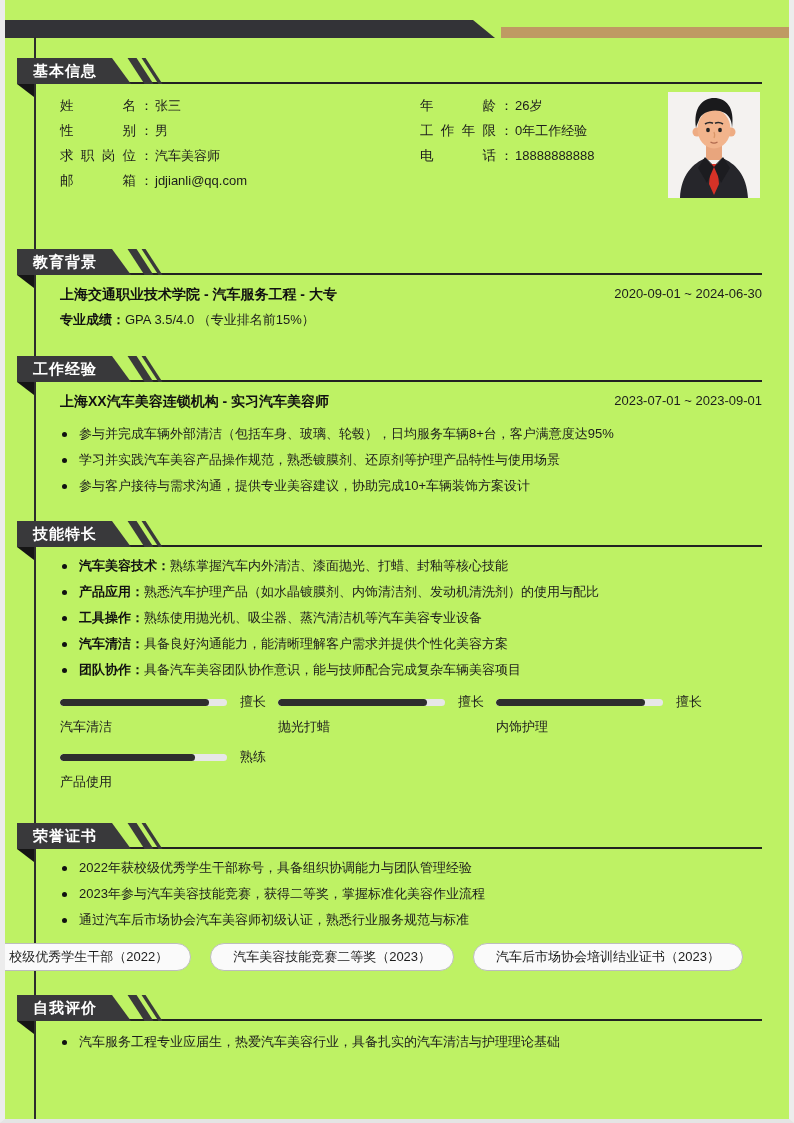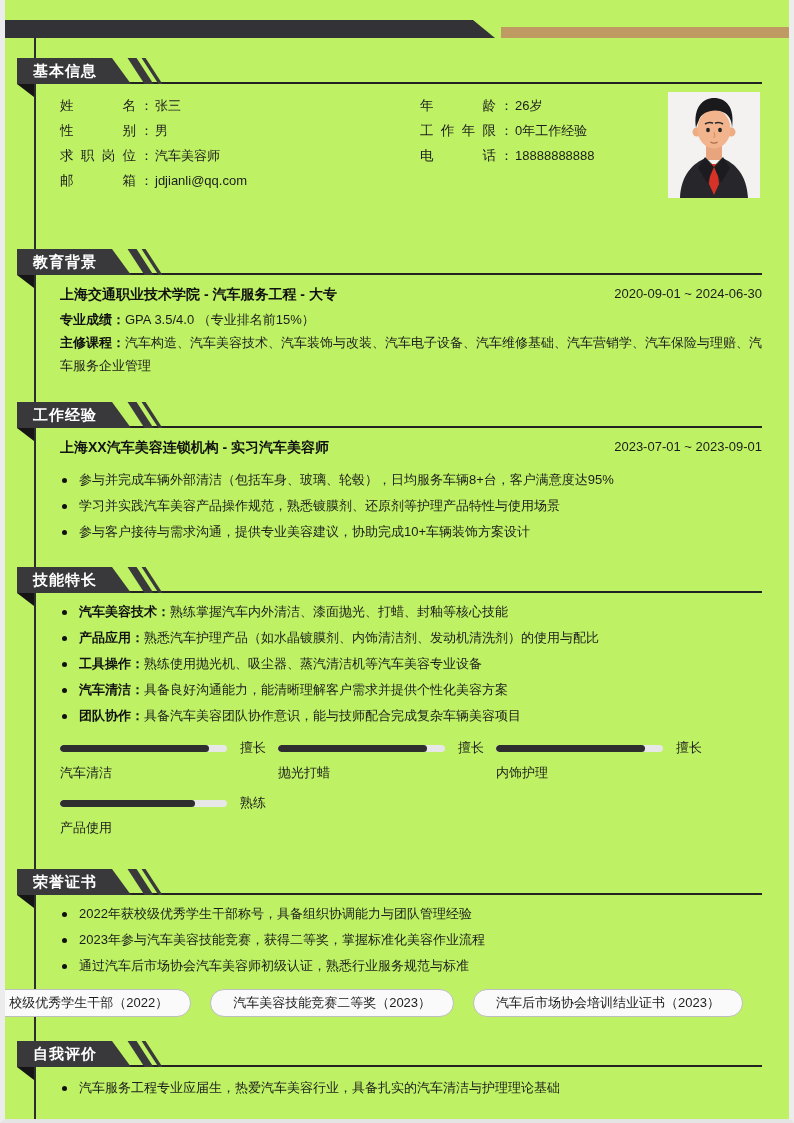--- a/index.html
+++ b/index.html
@@ -187,23 +187,20 @@
       </div>
     </div>
     <div class="sec-body">
       <div class="entry-row">
         <span class="entry-title">上海交通职业技术学院 - 汽车服务工程 - 大专</span>
         <span class="entry-date">2020-09-01 ~ 2024-06-30</span>
       </div>
       <div class="kv-line">
         <span class="kv-label">专业成绩：</span><span>GPA 3.5/4.0 （专业排名前15%）</span>
       </div>
-      <div class="kv-line">
-        <span class="kv-label">主修课程：</span><span>汽车构造、汽车美容技术、汽车装饰与改装、汽车电子设备、汽车维修基础、汽车营销学、汽车保险与理赔、汽车服务企业管理</span>
-      </div>
     </div>
   </section>
 
   <section class="sec" style="margin-top:25px;">
     <div class="sec-head">
       <div class="sec-rule"></div>
       <div class="badge-wrap">
         <span class="badge-body">工作经验</span>
         <span class="stripe s1"></span>
         <span class="stripe s2"></span>

